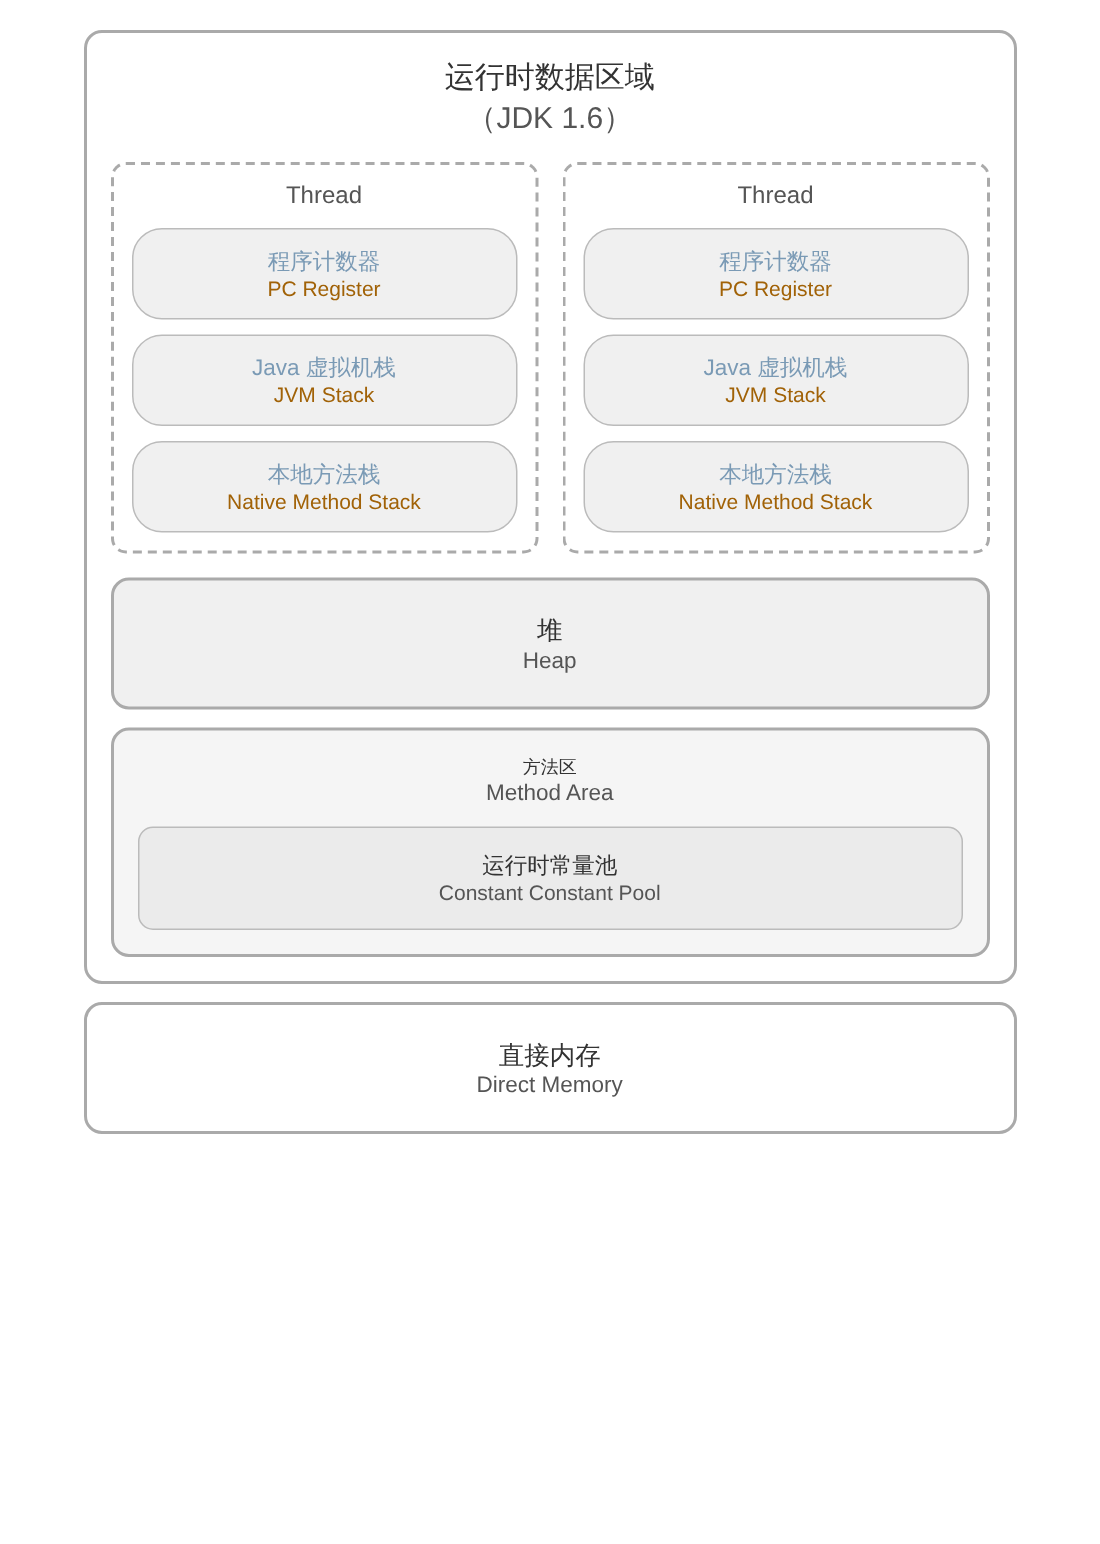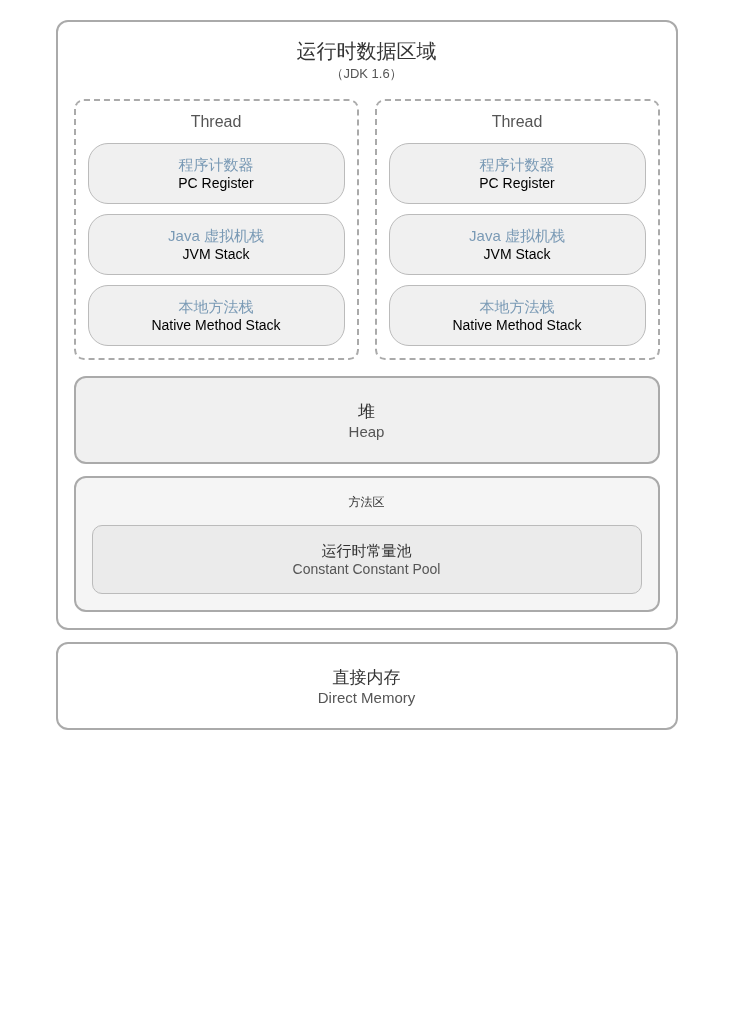--- a/index.html
+++ b/index.html
@@ -33,21 +33,21 @@
       margin-bottom: 16px;
     }
 
     .runtime-title .zh {
       font-size: 20px;
       color: #333;
       display: block;
     }
 
     .runtime-title .en {
-      font-size: 13px;
+      font-size: 20px;
       color: #555;
       display: block;
     }
 
     
     .threads-row {
       display: flex;
       gap: 16px;
       margin-bottom: 16px;
     }
@@ -81,21 +81,21 @@
     }
 
     .memory-block .zh {
       font-size: 15px;
       color: #7a9ab5;
       display: block;
     }
 
     .memory-block .en {
       font-size: 14px;
-      color: #000000;
+      color: #a16207;
       display: block;
     }
 
     
     .heap-box {
       background: #f0f0f0;
       border: 2px solid #aaa;
       border-radius: 12px;
       text-align: center;
       padding: 22px 10px;
@@ -244,20 +244,21 @@
     </div>
 
     <div class="heap-box">
       <span class="zh">堆</span>
       <span class="en">Heap</span>
     </div>
 
     <div class="method-area-box">
       <div class="method-area-title">
         <span class="zh">方法区</span>
+        <span class="en">Method Area</span>
       </div>
       <div class="runtime-pool-box">
         <span class="zh">运行时常量池</span>
         <span class="en">Constant Constant Pool</span>
       </div>
     </div>
 
   </div>
 
   <div class="direct-memory-box">

